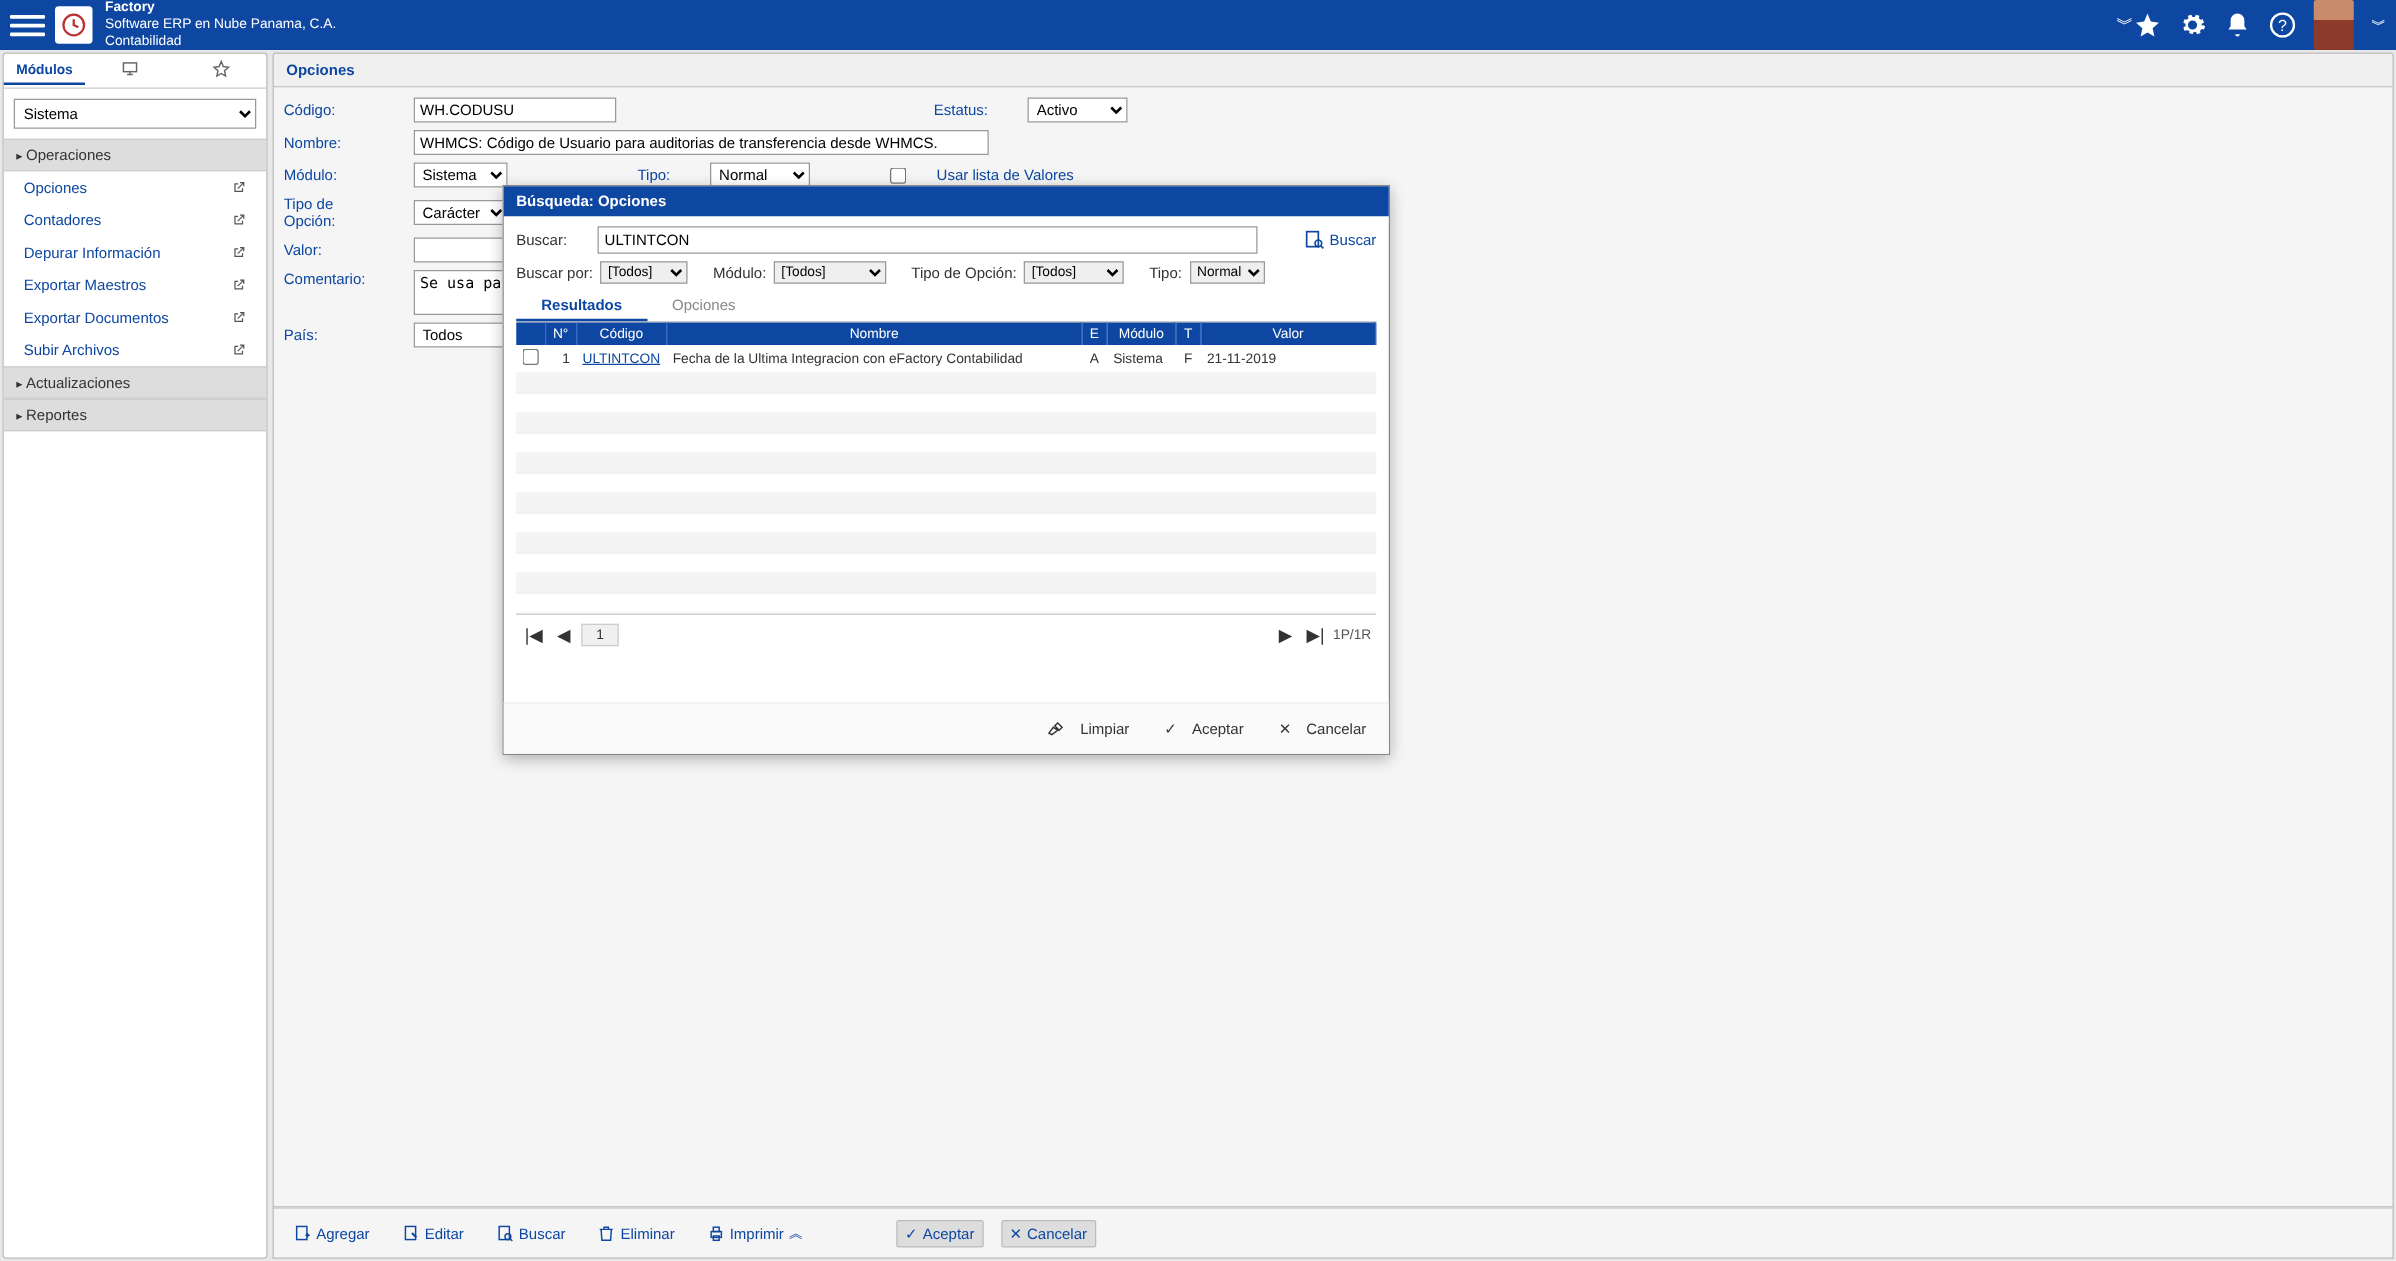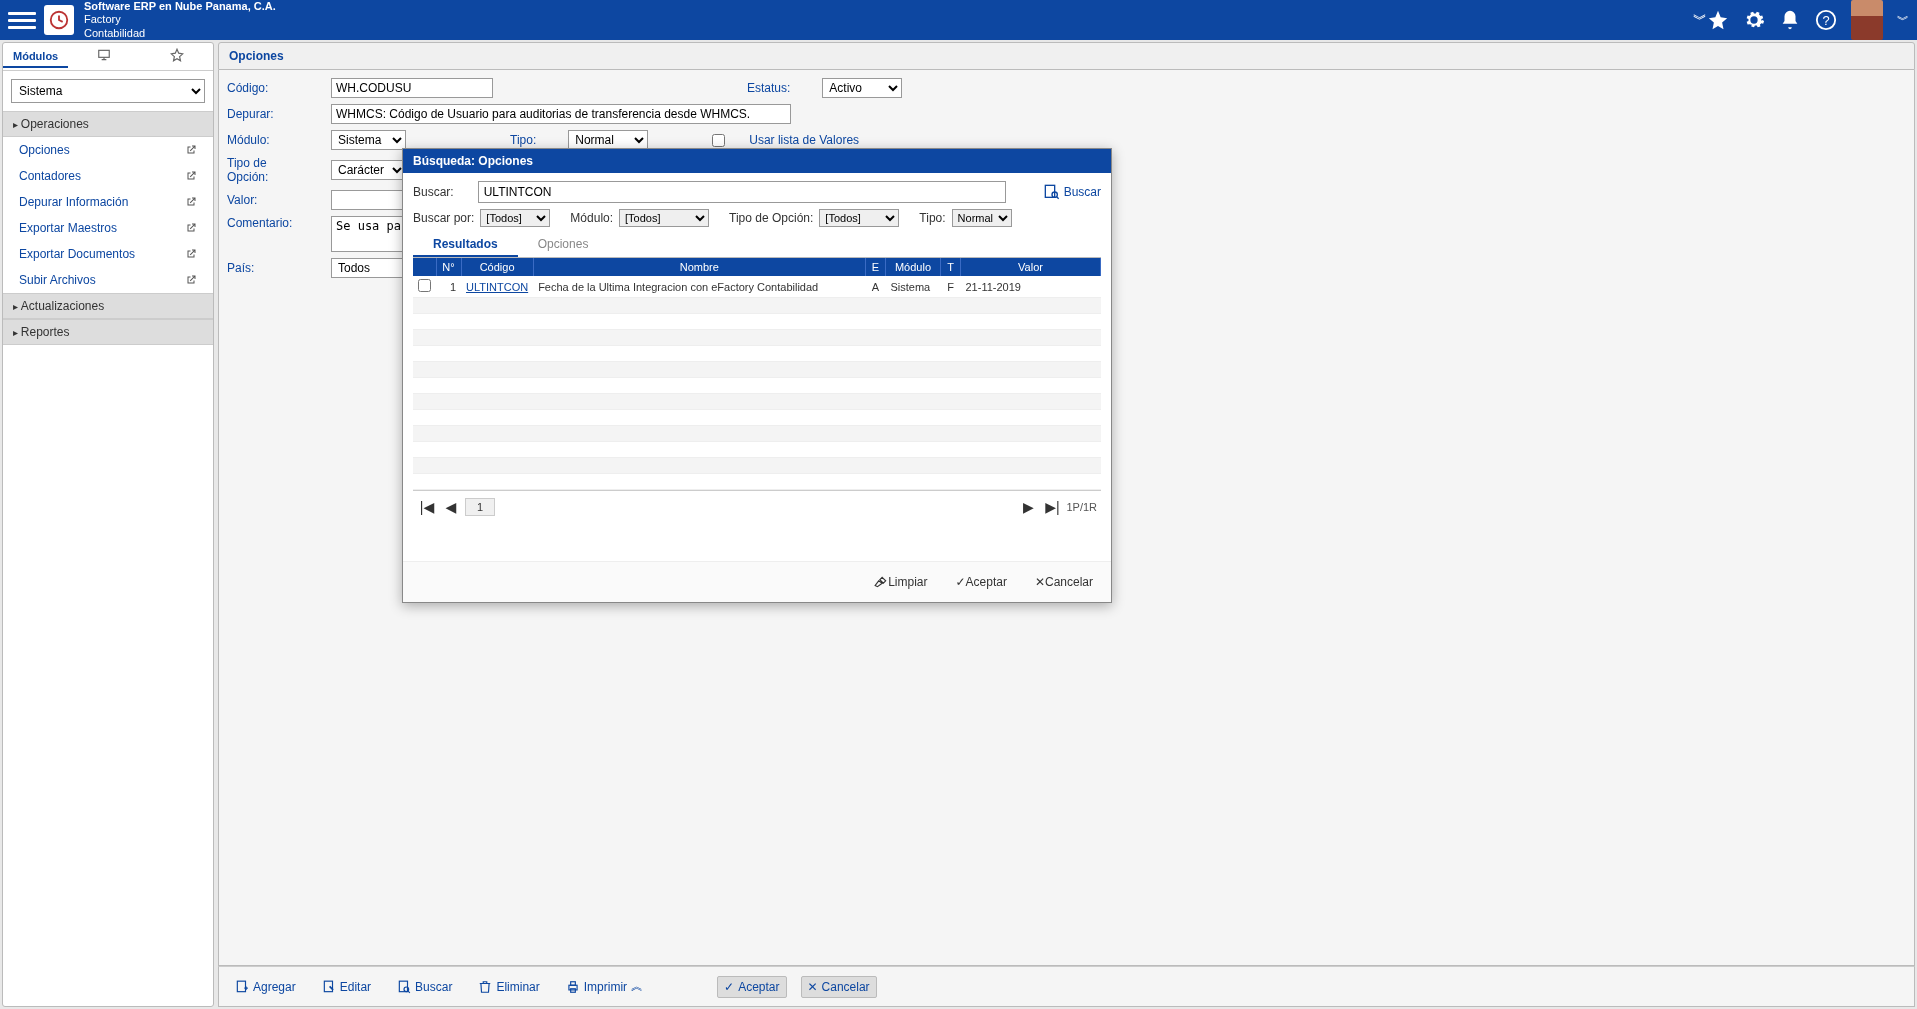--- a/index.html
+++ b/index.html
@@ -80,40 +80,40 @@
 .results-table tbody tr.empty td { height: 16px; }
 .link-cell { color: #0d47a1; text-decoration: underline; cursor: pointer; }
 .chk-cell { width: 20px; text-align: center; }
 
 .pager { display: flex; align-items: center; padding: 6px 4px; border-top: 1px solid #ccc; gap: 4px; }
 .pager .pg-btn { width: 20px; height: 20px; display:flex; align-items:center; justify-content:center; cursor: pointer; color: #333; font-size: 14px; }
 .pager .pg-num { width: 30px; text-align: center; border: 1px solid #ccc; background: #f0f0f0; padding: 2px; font-size: 11px; }
 .pager .pg-info { margin-left: auto; font-size: 11px; color: #555; }
 
 .modal-footer { display: flex; justify-content: flex-end; gap: 12px; padding: 10px; border-top: 1px solid #eee; background:#fafafa; margin-top: 30px; }
-.modal-footer .mf-btn { display: flex; align-items: center; gap: 0; color: #333; font-size: 12px; cursor: pointer; padding: 3px 8px; }
+.modal-footer .mf-btn { display: flex; align-items: center; gap: 12px; color: #333; font-size: 12px; cursor: pointer; padding: 3px 8px; }
 </style>
 </head>
 <body>
 
 <div class="topbar">
   <div class="hamburger">
       <span></span>
       <span></span>
       <span></span>
     </div>
   <div class="logo-box">
     <svg viewBox="0 0 24 24">
         <circle cx="12" cy="12" r="9" fill="none" stroke="#b33" stroke-width="2"></circle>
         <path d="M12 7 L12 12 L16 14" stroke="#b33" stroke-width="2" fill="none"></path>
       </svg>
   </div>
   <div class="app-title">
+    <div>Factory</div>
     <div>Software ERP en Nube Panama, C.A.</div>
-    <div>Factory</div>
     <div>Contabilidad</div>
   </div>
   <div class="title-expand">︾</div>
   <div class="topbar-icons">
     <svg class="ticon" viewBox="0 0 24 24">
         <path fill="#fff" d="M12 2l2.9 6.9L22 10l-5.5 4.8L18 22l-6-3.5L6 22l1.5-7.2L2 10l7.1-1.1z"></path>
       </svg>
     <svg class="ticon" viewBox="0 0 24 24">
         <path fill="#fff" d="M12 8a4 4 0 100 8 4 4 0 000-8zm9 4l2 1-1 3-2-.5a8 8 0 01-1.5 1.5l.5 2-3 1-1-2a8 8 0 01-2 0l-1 2-3-1 .5-2A8 8 0 017 16.5L5 17l-1-3 2-1a8 8 0 010-2l-2-1 1-3 2 .5A8 8 0 018.5 6L8 4l3-1 1 2a8 8 0 012 0l1-2 3 1-.5 2A8 8 0 0119 7.5l2-.5 1 3-2 1a8 8 0 010 2z"></path>
       </svg>
@@ -194,21 +194,21 @@
     <div class="main-header">Opciones</div>
     <div class="main-body">
 
       <div class="form-row">
         <span class="form-label">Código:</span>
         <input class="form-input" style="width: 162px;" value="WH.CODUSU">
         <span class="form-label2" style="margin-left:230px">Estatus:</span>
         <select class="form-select" style="width:80px"><option>Activo</option></select>
       </div>
       <div class="form-row">
-        <span class="form-label">Depurar:</span>
+        <span class="form-label">Nombre:</span>
         <input class="form-input" style="width: 460px;" value="WHMCS: Código de Usuario para auditorias de transferencia desde WHMCS.">
       </div>
       <div class="form-row">
         <span class="form-label">Módulo:</span>
         <select class="form-select" style="width:75px"><option>Sistema</option></select>
         <span class="form-label2" style="margin-left:80px">Tipo:</span>
         <select class="form-select" style="width:80px"><option>Normal</option></select>
         <input type="checkbox" style="margin-left: 40px;">
         <span class="checkbox-lbl">Usar lista de Valores</span>
       </div>

